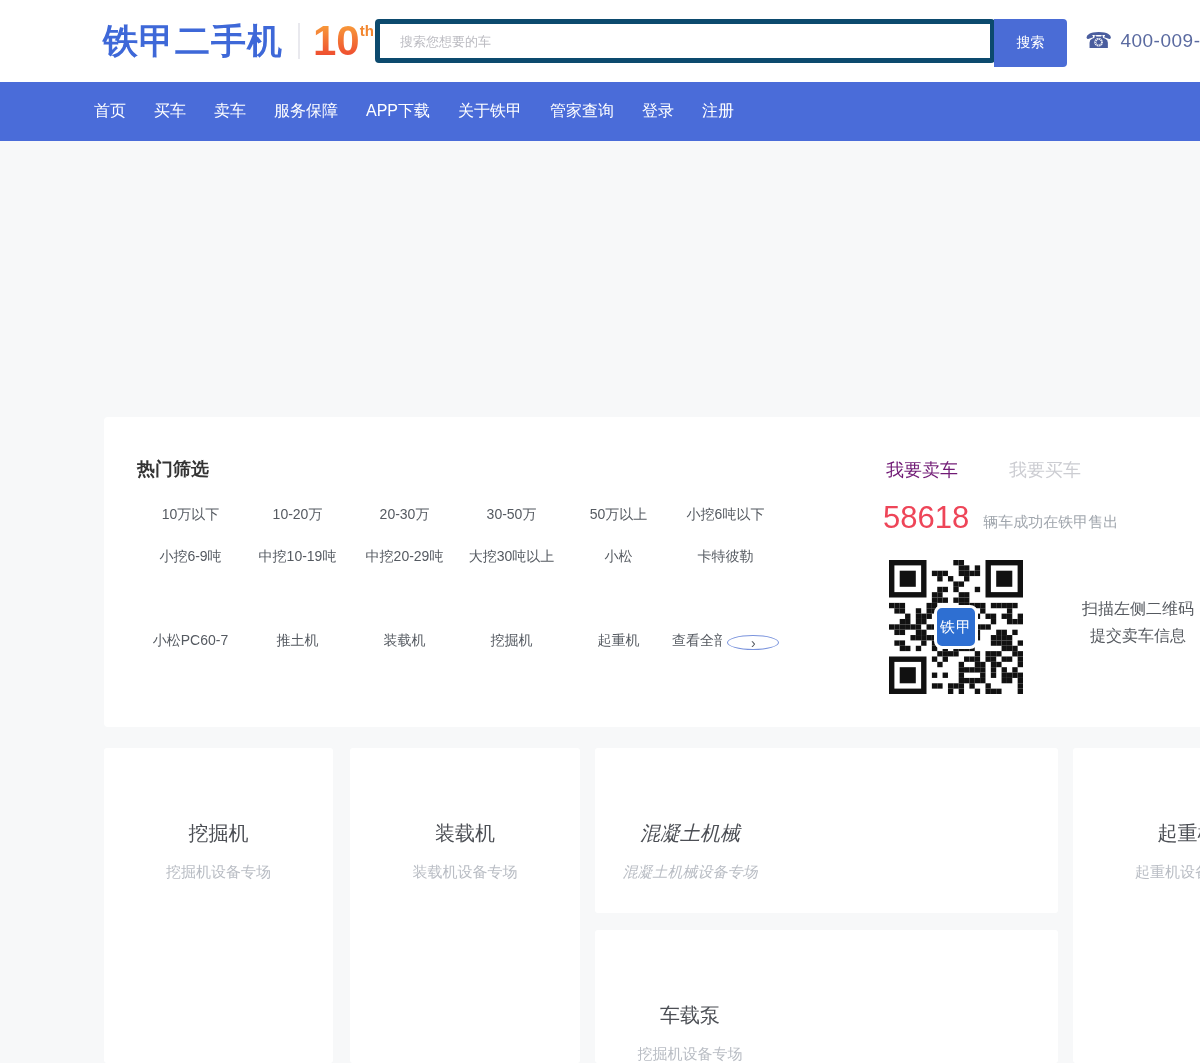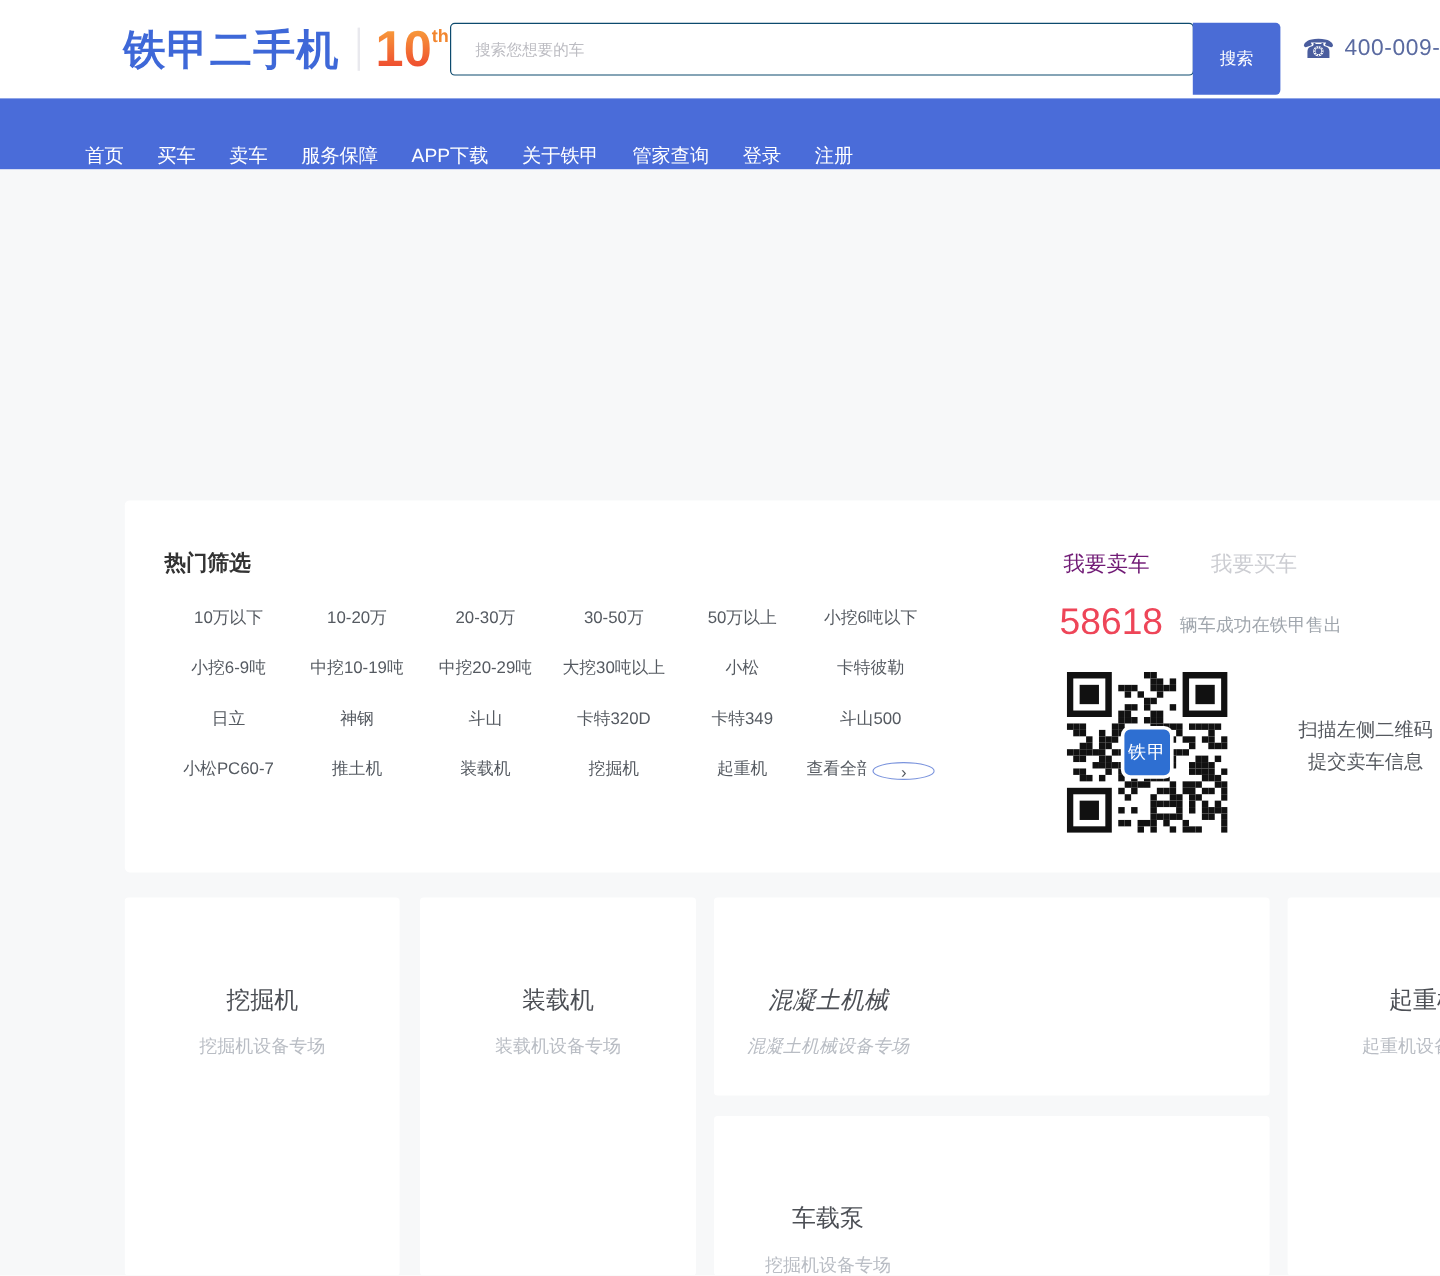--- a/index.html
+++ b/index.html
@@ -12,34 +12,34 @@
   .logo-text { font-size:35px; font-weight:800; color:#3e68d8; letter-spacing:1px; }
   .logo-divider { width:2px; height:36px; background:#e9e9ee; margin:0 13px 0 15px; }
   .badge { position:relative; display:flex; align-items:flex-start; }
   .badge-num { font-size:42px; font-weight:800; line-height:40px;
                background:linear-gradient(180deg,#f9a43b 0%,#ee4a2f 90%);
                -webkit-background-clip:text; background-clip:text; color:transparent; }
   .badge-suffix { font-size:15px; font-weight:700; color:#f2862f; margin-top:1px; }
   .badge-inner { position:absolute; left:30px; top:13px; width:9px; font-size:7px; line-height:7px;
                  color:#fff; word-break:break-all; text-align:center; }
   .search-box { position:absolute; left:375px; top:19px; width:620px; height:44px; background:#fff;
-                border:1px solid #0c4a6e; border-radius:4px; }
+                border:5px solid #0c4a6e; border-radius:4px; }
   .search-box input { width:100%; height:100%; border:none; outline:none; background:transparent;
                       padding:0 20px; font-size:13px; color:#333; font-family:inherit; }
   .search-box input::placeholder { color:#bcbcc2; }
-  .search-btn { position:absolute; left:994px; top:19px; width:73px; height:60px; background:#4a6cd6;
+  .search-btn { position:absolute; left:994px; top:19px; width:73px; height:48px; background:#4a6cd6;
                 color:#fff; font-size:14px; border:none; border-radius:0 4px 4px 0; cursor:pointer;
                 font-family:inherit; }
   .phone-wrap { position:absolute; left:1085px; top:28px; display:flex; align-items:center; white-space:nowrap; }
   .phone-icon { font-size:22px; color:#4a5d9e; line-height:26px; }
   .phone-num { font-size:19px; color:#5a6aa0; margin-left:8px; letter-spacing:0.5px; }
 
   
   .nav { position:absolute; left:0; top:82px; width:1200px; height:59px; background:#4a6cd9;
-         display:flex; align-items:flex-end; padding-left:71px; gap:28px; }
+         display:flex; align-items:center; padding-left:94px; gap:28px; }
   .nav a { color:#ffffff; font-size:16px; text-decoration:none; display:block; }
 
   
   .panel { position:absolute; left:104px; top:417px; width:1096px; height:310px; background:#ffffff;
            border-radius:4px 0 0 4px; }
   .panel-title { position:absolute; left:33px; top:40px; font-size:18px; color:#333333; }
   .filter-row { position:absolute; left:33px; width:642px; display:flex; }
   .filter-row span, .filter-row a { width:107px; text-align:center; font-size:14px; color:#555a61;
                                     text-decoration:none; white-space:nowrap; overflow:hidden; }
   .row-0 { top:89px; } .row-1 { top:131px; } .row-2 { top:173px; } .row-3 { top:215px; }
@@ -121,28 +121,20 @@
       <span>50万以上</span>
       <span>小挖6吨以下</span>
     </div>
     <div class="filter-row row-1">
       <span>小挖6-9吨</span>
       <span>中挖10-19吨</span>
       <span>中挖20-29吨</span>
       <span>大挖30吨以上</span>
       <span>小松</span>
       <span>卡特彼勒</span>
-    </div>
-    <div class="filter-row row-2">
-      <span>日立</span>
-      <span>神钢</span>
-      <span>斗山</span>
-      <span>卡特320D</span>
-      <span>卡特349</span>
-      <span>斗山500</span>
     </div>
     <div class="filter-row row-3">
       <span>小松PC60-7</span>
       <span>推土机</span>
       <span>装载机</span>
       <span>挖掘机</span>
       <span>起重机</span>
       <a href="#" class="view-all">
         <span>查看全部</span>
         <span class="circle-arrow">›</span>

